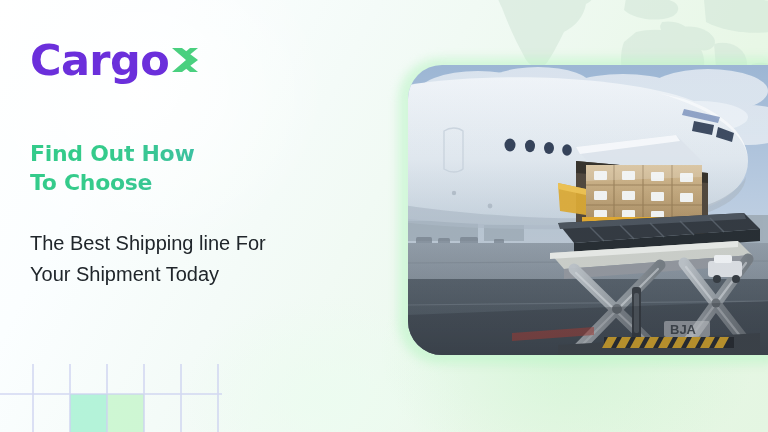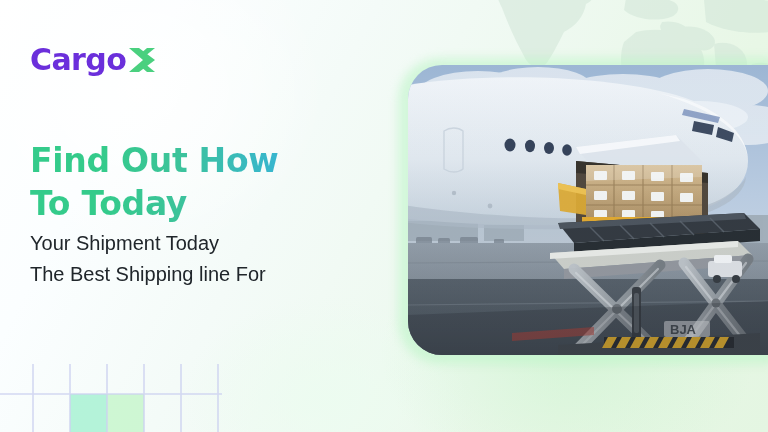--- a/index.html
+++ b/index.html
@@ -75,21 +75,21 @@
   .logo {
     position: absolute;
     left: 30px;
     top: 42px;
     display: flex;
     align-items: center;
     height: 36px;
   }
   .logo-word {
     font-family: "DejaVu Sans", sans-serif;
-    font-size: 30px;
+    font-size: 43px;
     font-weight: 700;
     letter-spacing: -0.6px;
     color: #6b2fdb;
     line-height: 1;
   }
   .logo-x {
     margin-left: 1px;
     width: 30px;
     height: 30px;
   }
@@ -97,21 +97,21 @@
 
   
   .headline {
     position: absolute;
     left: 30px;
     top: 140px;
     width: 330px;
   }
   .headline-line {
     font-family: "DejaVu Sans", sans-serif;
-    font-size: 33px;
+    font-size: 22px;
     font-weight: 700;
     line-height: 1.3;
     letter-spacing: -0.3px;
     margin: 0;
     background: linear-gradient(90deg, #34cb8b 0%, #34cb8b 22%, #3cc39a 45%, #38b6cd 74%, #35b0da 100%);
     -webkit-background-clip: text;
     background-clip: text;
     color: transparent;
     -webkit-text-fill-color: transparent;
     white-space: nowrap;
@@ -218,26 +218,26 @@
       <svg viewBox="0 0 30 30" xmlns="http://www.w3.org/2000/svg">
         <path d="M2 3 L12 3 L28 15 L12 27 L2 27 L16 15 Z" fill="#4ad07f"></path>
         <path d="M28 3 L20 3 L13 9 L17 12 Z" fill="#4ad07f"></path>
         <path d="M28 27 L20 27 L13 21 L17 18 Z" fill="#4ad07f"></path>
       </svg>
     </span>
   </div>
 
   <div class="headline">
     <p class="headline-line">Find Out How</p>
-    <p class="headline-line">To Today</p>
+    <p class="headline-line">To Choose</p>
   </div>
 
   <div class="subhead">
+    <p class="subhead-line">The Best Shipping line For</p>
     <p class="subhead-line">Your Shipment Today</p>
-    <p class="subhead-line">The Best Shipping line For</p>
   </div>
 
   <div class="grid-deco">
     <svg viewBox="0 0 272 70" xmlns="http://www.w3.org/2000/svg">
       <rect x="78" y="32" width="37" height="38" fill="#9ef0cd" opacity="0.75"></rect>
       <rect x="115" y="32" width="37" height="38" fill="#c4f5c9" opacity="0.8"></rect>
       <g stroke="#cdd2f0" stroke-width="1.6" opacity="0.85">
         <line x1="0" y1="32" x2="230" y2="32"></line>
         <line x1="4" y1="2" x2="4" y2="70"></line>
         <line x1="41" y1="2" x2="41" y2="70"></line>

